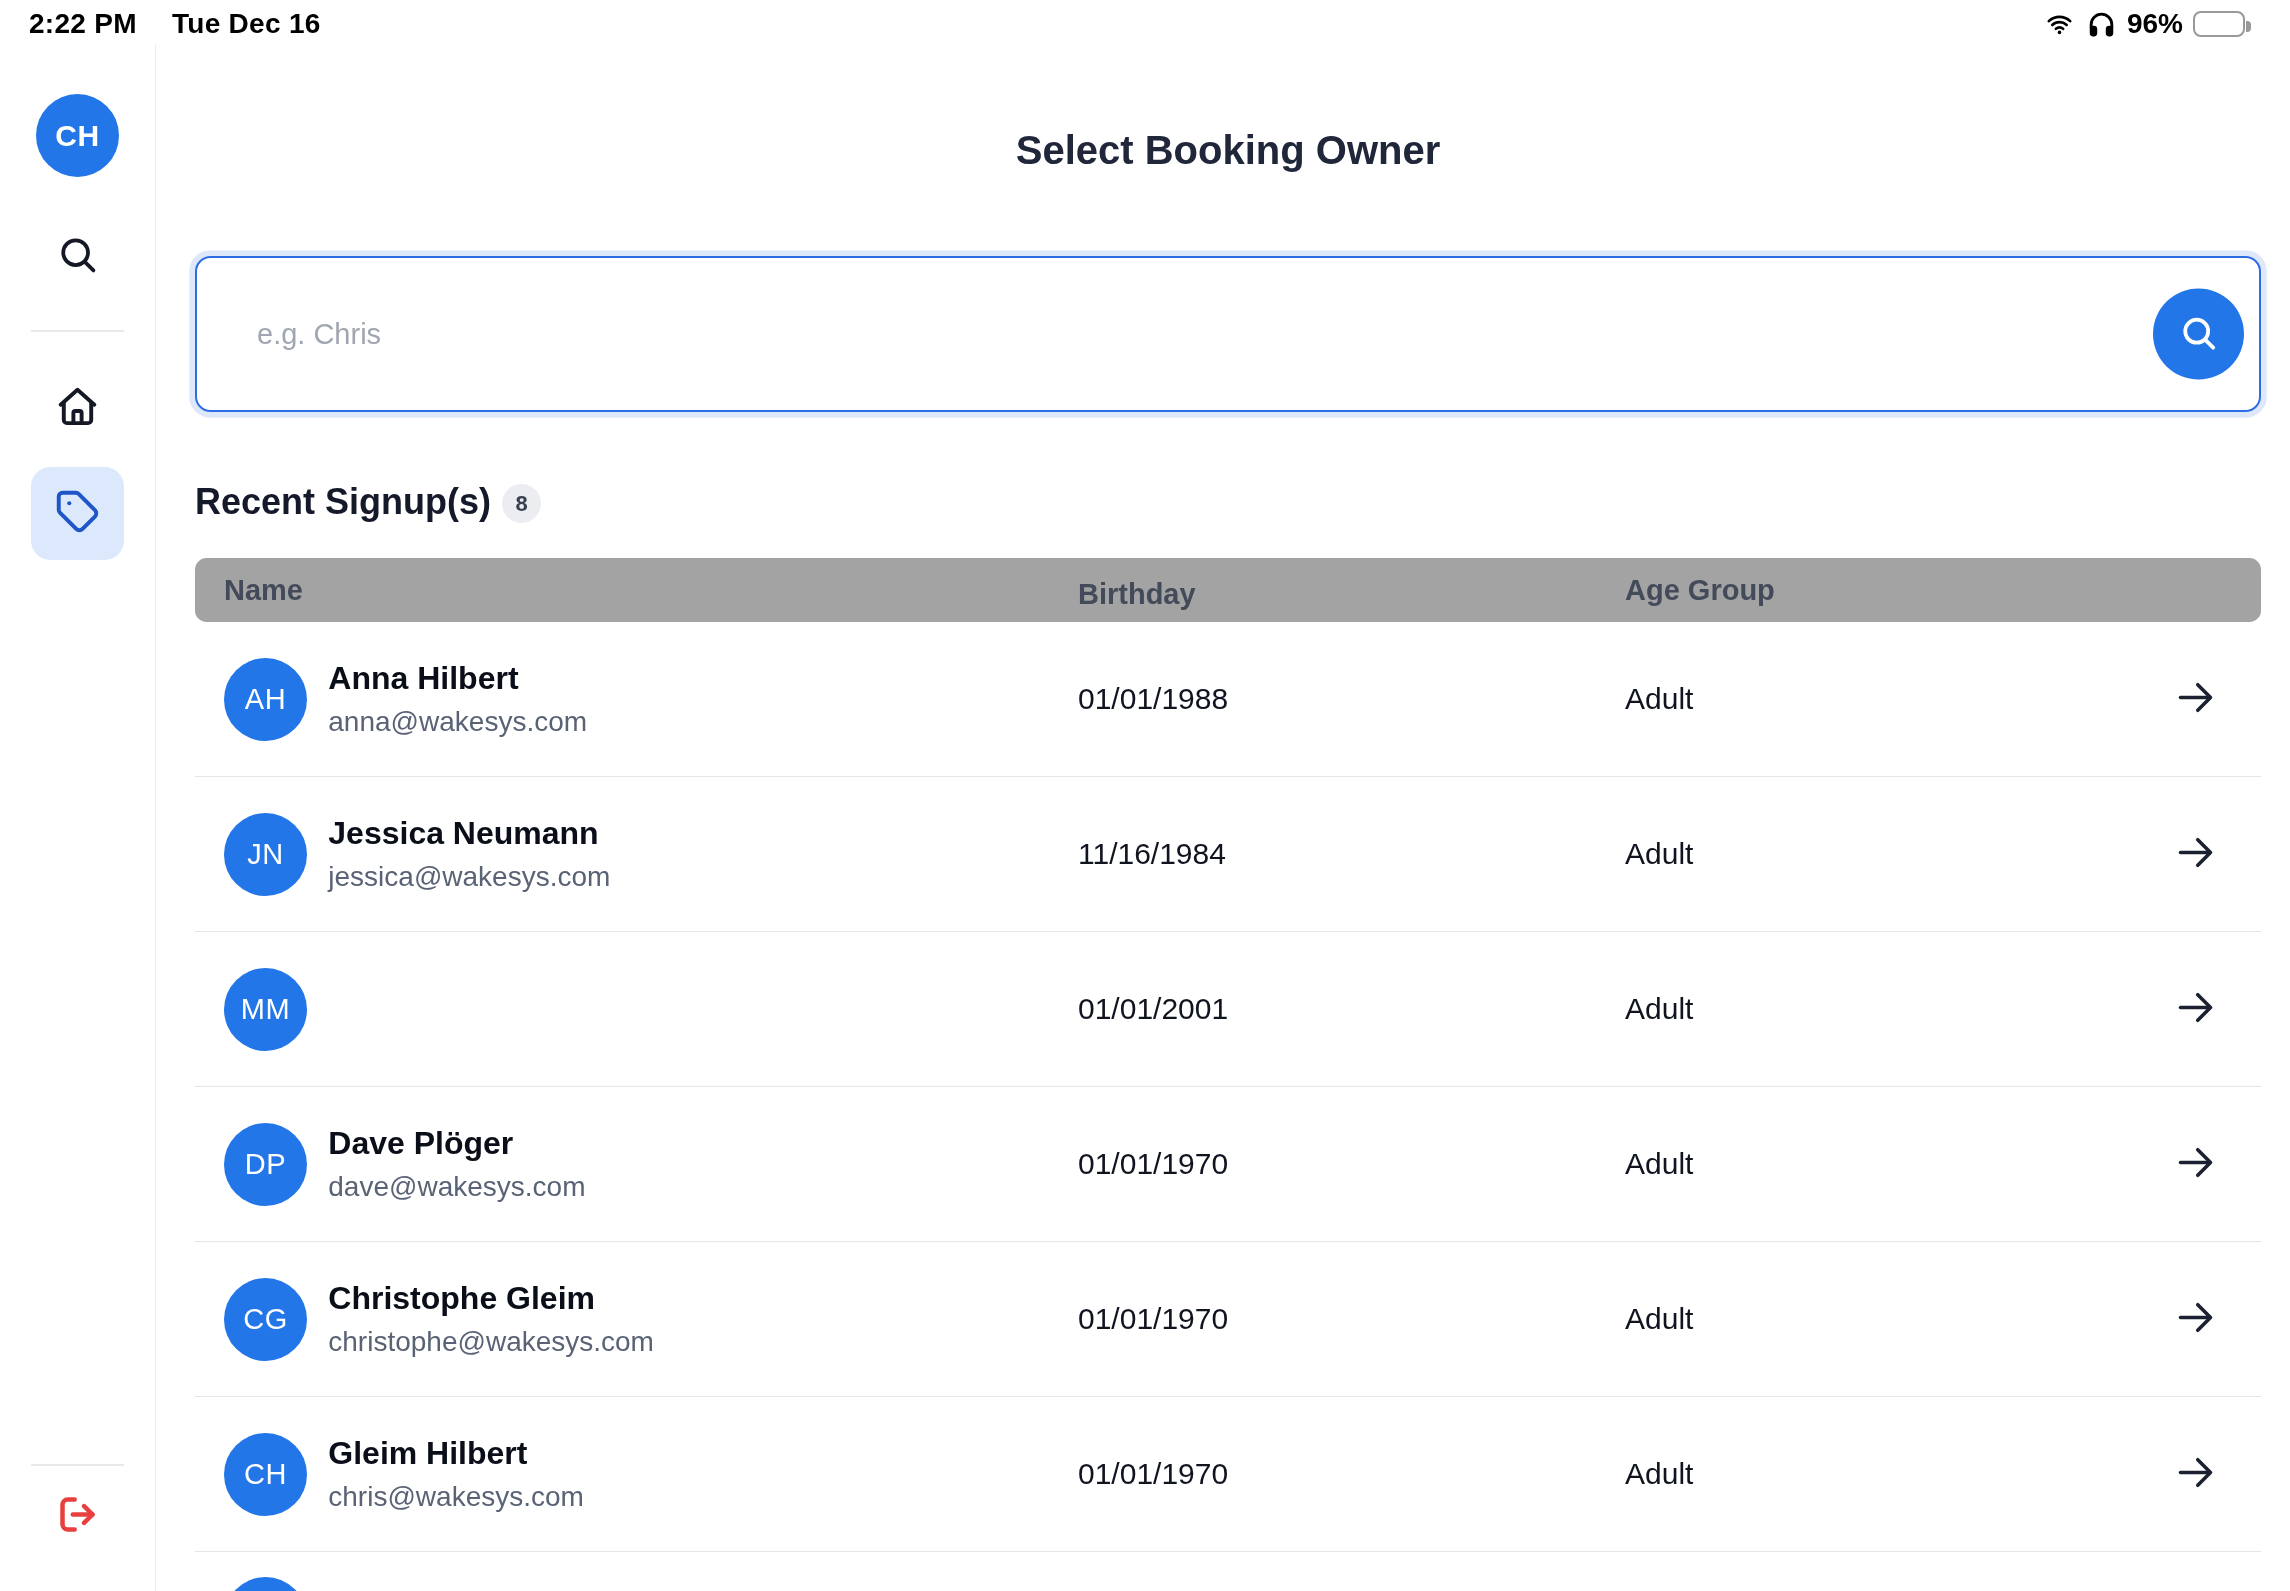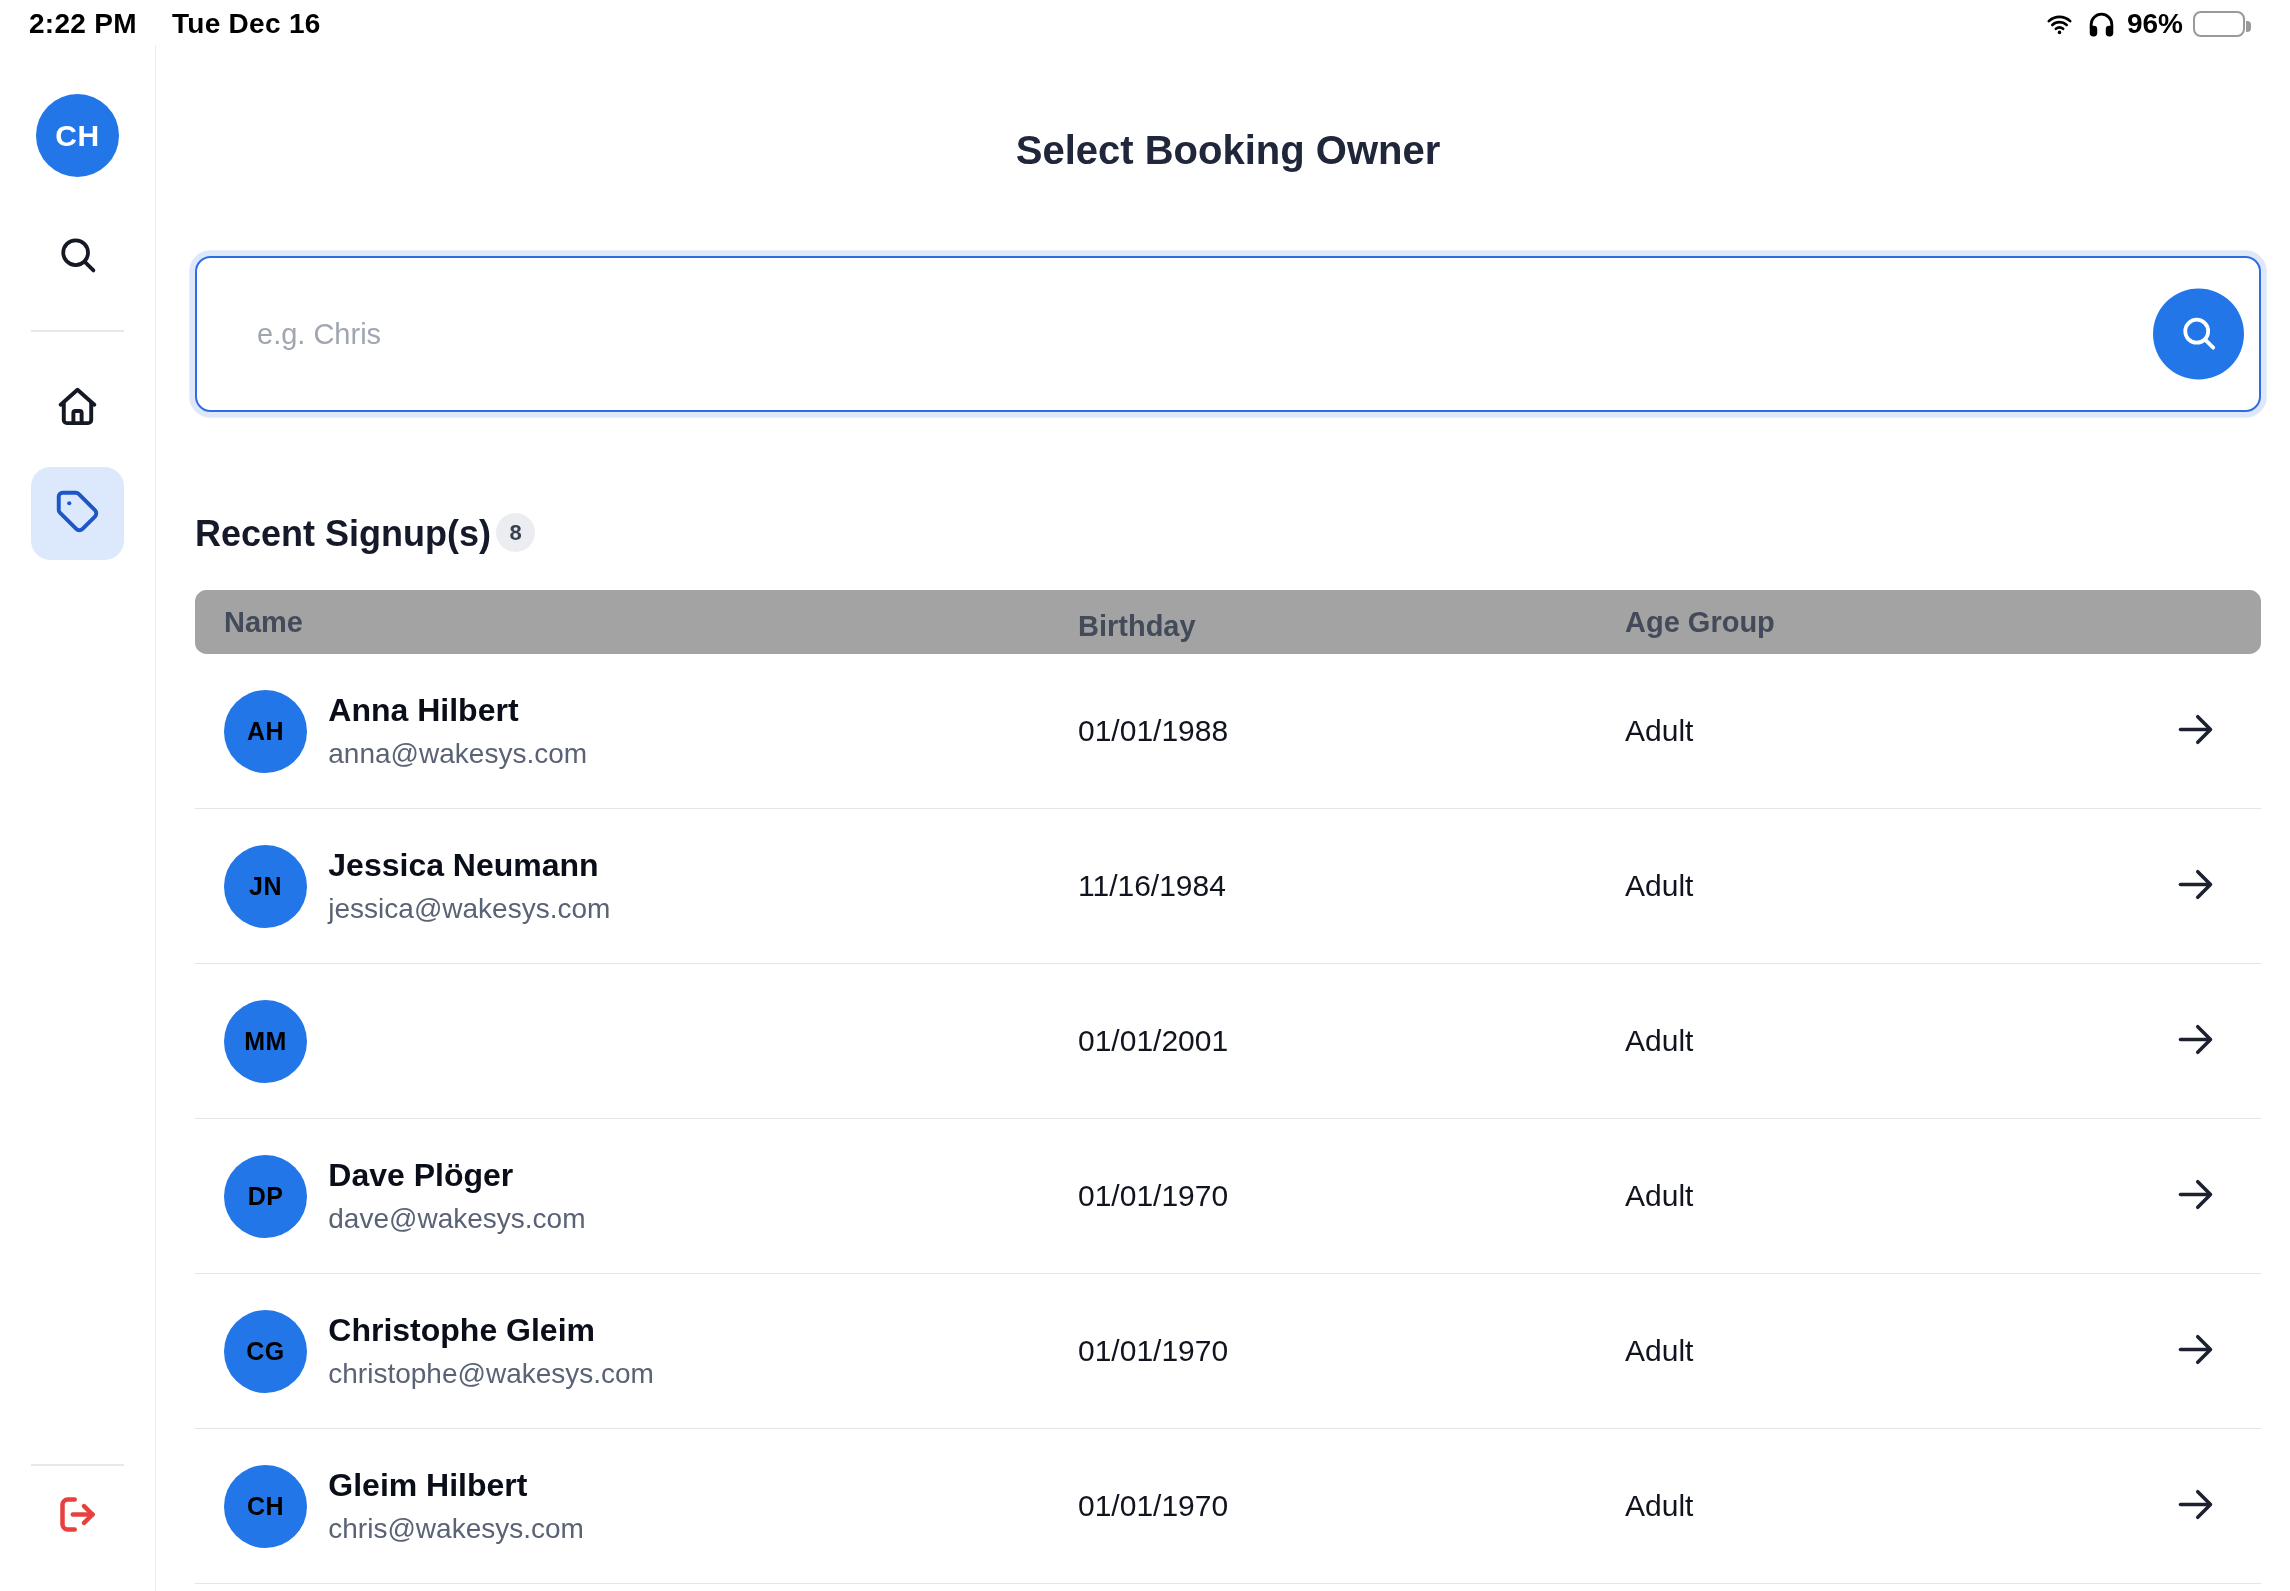--- a/index.html
+++ b/index.html
@@ -40,36 +40,36 @@
 
   .search-wrap { position:relative; margin-top:83px; height:156px; }
   .search-input { width:100%; height:100%; border:2.9px solid #2c6ce5; border-radius:15.5px;
     box-shadow:0 0 0 5.8px rgba(59,112,229,.16); font-size:29px; color:#1f2430; padding:0 136px 0 60px;
     font-family:inherit; outline:none; background:#fff; }
   .search-input::placeholder { color:#a0a6b1; }
   .search-btn { position:absolute; right:17.5px; top:50%; transform:translateY(-50%);
     width:91px; height:91px; border-radius:50%; background:#2276e8; border:none; cursor:pointer;
     display:flex; align-items:center; justify-content:center; }
 
-  .section-head { margin-top:101px; display:flex; align-items:flex-start; gap:5px; }
+  .section-head { margin-top:69px; display:flex; align-items:flex-end; gap:11px; }
   .section-title { font-size:36px; font-weight:700; color:#151a2b; }
   .count-badge { min-width:39px; height:39px; border-radius:50%; background:#ebedf0; color:#394150;
     font-size:22px; font-weight:700; display:flex; align-items:center; justify-content:center; }
 
   .table { margin-top:35px; }
   .thead { display:flex; align-items:center; height:64px; background:#a3a3a3; border-radius:11.6px;
     font-size:29px; font-weight:700; color:#434b5a; }
   .col-name { width:883px; padding-left:29px; }
   .col-birth { width:547px;margin-top:8px; }
   .col-age { flex:1; }
 
   .trow { position:relative; display:flex; align-items:center; height:155px; border-bottom:1.9px solid #e5e6ea; cursor:pointer; }
   .cell-name { width:883px; padding-left:29px; display:flex; align-items:center; gap:21.3px; }
-  .row-avatar { width:83px; height:83px; border-radius:50%; background:#2276e8; color:#000000; flex:0 0 auto;
-    display:flex; align-items:center; justify-content:center; font-size:25px; font-weight:700; letter-spacing:0.5px; }
+  .row-avatar { width:83px; height:83px; border-radius:50%; background:#2276e8; color:#ffffff; flex:0 0 auto;
+    display:flex; align-items:center; justify-content:center; font-size:29px; font-weight:400; letter-spacing:0.5px; }
   .nm { font-size:32px; font-weight:700; color:#0a0e18; line-height:1.25; }
   .em { font-size:28px; color:#5a6375; line-height:1.3; margin-top:5.8px; }
   .cell-birth { width:547px; font-size:30px; color:#10141f; }
   .cell-age { flex:1; font-size:30px; color:#10141f; }
   .row-arrow { position:absolute; right:43px; top:50%; transform:translateY(-50%); display:flex; border:none; background:none; cursor:pointer; }
 
   .partial-row { height:39px; overflow:visible; }
   .partial-avatar { margin:25px 0 0 29px; width:83px; height:83px; border-radius:50%; background:#2276e8; }
 </style>
 </head>

